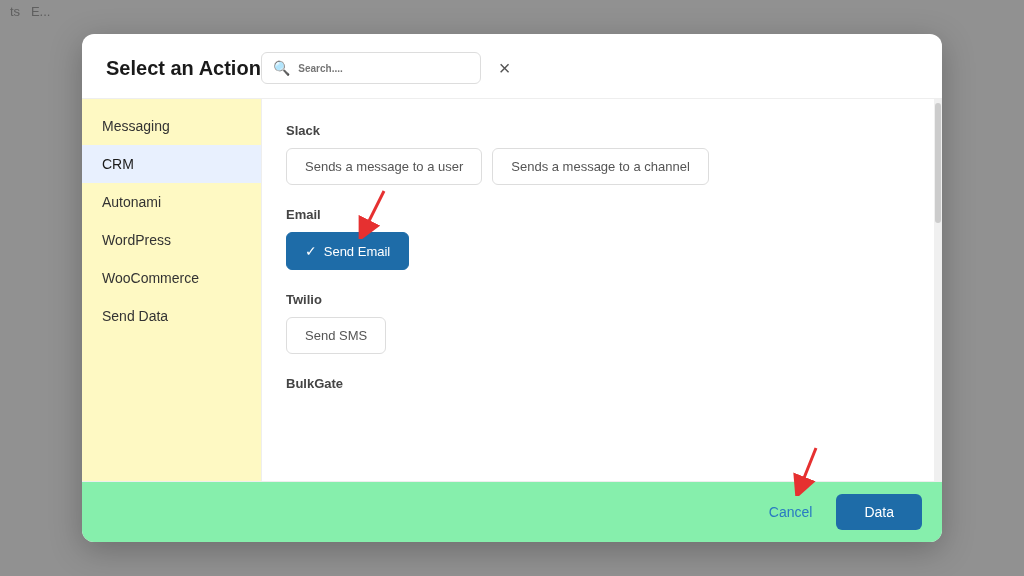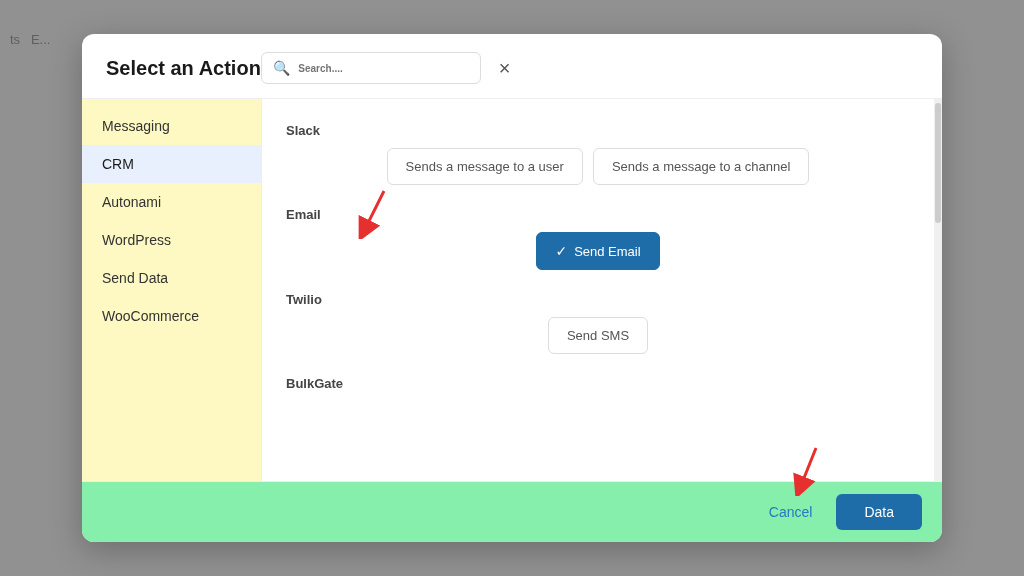--- a/index.html
+++ b/index.html
@@ -20,21 +20,21 @@
       height: 100%;
       background: #d0d0d0;
       position: relative;
       display: flex;
       align-items: center;
       justify-content: center;
     }
 
     .bg-text {
       position: absolute;
-      top: 32px;
+      top: 4px;
       left: 10px;
       color: #888;
       font-size: 13px;
     }
 
     .modal-overlay {
       position: absolute;
       inset: 0;
       background: rgba(0,0,0,0.3);
       display: flex;
@@ -167,21 +167,20 @@
       color: #444;
       margin-bottom: 10px;
       margin-top: 4px;
     }
 
     .action-buttons-row {
       display: flex;
       gap: 10px;
       margin-bottom: 20px;
       flex-wrap: wrap;
-      justify-content: center;
     }
 
     .action-btn {
       border: 1px solid #ddd;
       background: #fff;
       border-radius: 6px;
       padding: 10px 18px;
       font-size: 13px;
       color: #555;
       cursor: pointer;
@@ -268,24 +267,24 @@
           <div class="sidebar-item active">
             <span>CRM</span>
           </div>
           <div class="sidebar-item">
             <span>Autonami</span>
           </div>
           <div class="sidebar-item">
             <span>WordPress</span>
           </div>
           <div class="sidebar-item">
+            <span>WooCommerce</span>
+          </div>
+          <div class="sidebar-item">
             <span>Send Data</span>
-          </div>
-          <div class="sidebar-item">
-            <span>WooCommerce</span>
           </div>
         </div>
 
         <div class="content-area" style="position:relative;">
 
           <div class="section-block">
             <div class="section-label">Slack</div>
             <div class="action-buttons-row">
               <button class="action-btn">Sends a message to a user</button>
               <button class="action-btn">Sends a message to a channel</button>

